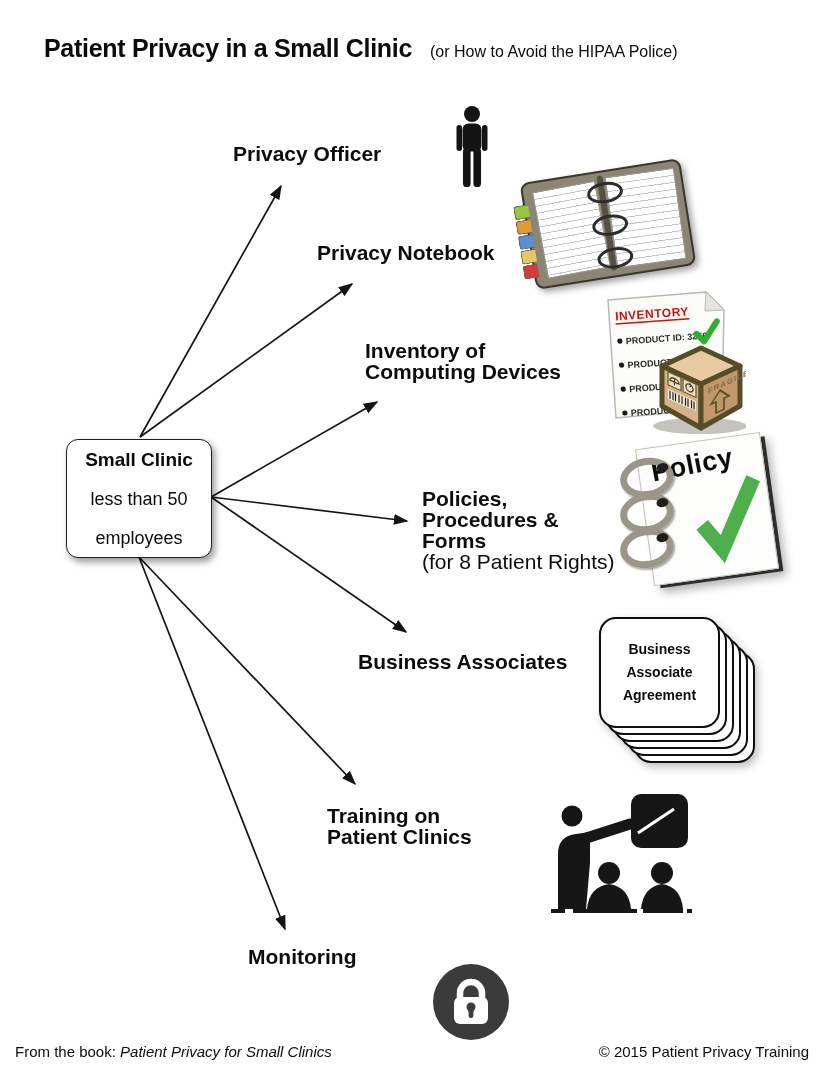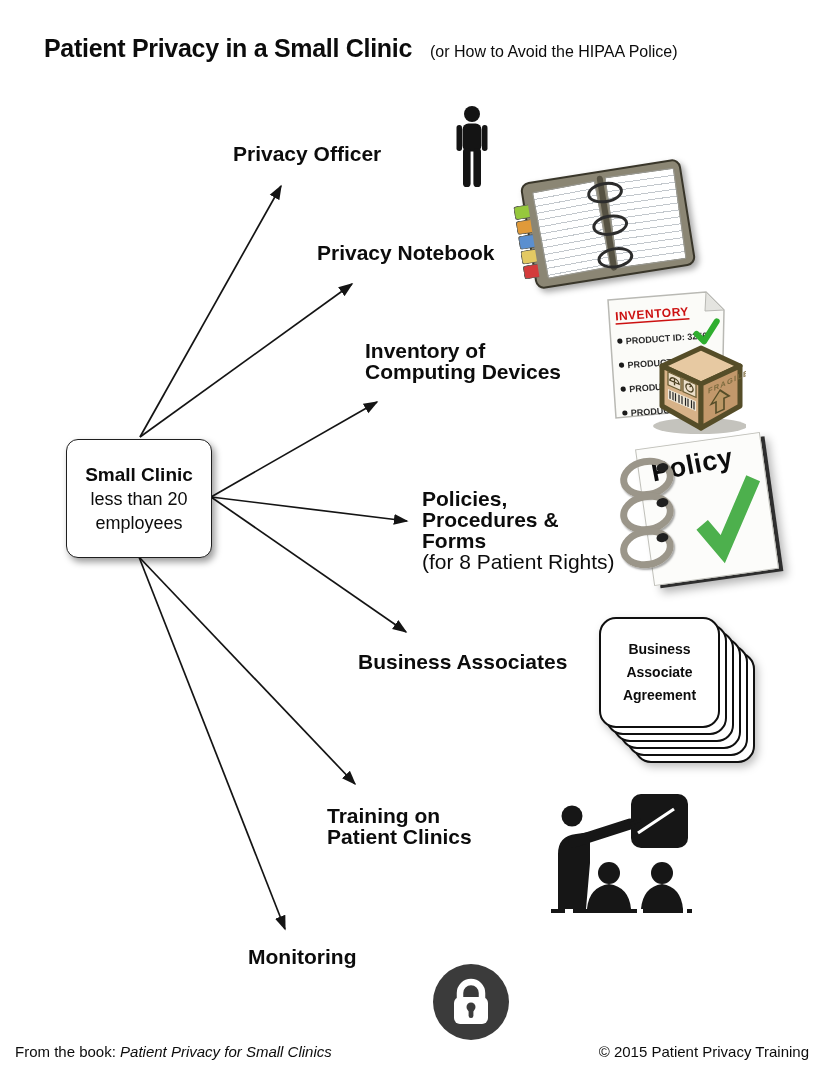--- a/index.html
+++ b/index.html
@@ -16,21 +16,21 @@
 
   
   svg.arrows { position:absolute; left:0; top:0; pointer-events:none; }
 
   
   .center-box {
     position:absolute; left:66px; top:439px; width:144px; height:117px;
     background:#fff; border:1.7px solid #1f1f1f; border-radius:12px;
     box-shadow:3px 4px 7px rgba(0,0,0,0.40);
     display:flex; flex-direction:column; justify-content:center; align-items:center;
-    text-align:center; line-height:24px; font-size:18px;
+    text-align:center; line-height:24px; font-size:18px;gap:15px;
   }
   .center-box .b1 { font-weight:700; font-size:19px; }
 
   
   .lbl { position:absolute; font-weight:700; font-size:21px; line-height:21px; white-space:nowrap; }
   .lbl .note { font-weight:400; }
 
   
   .person { position:absolute; left:452px; top:105px; }
 
@@ -102,21 +102,21 @@
       <line x1="211" y1="497" x2="377" y2="402" marker-end="url(#ah)"></line>
       <line x1="211" y1="497" x2="407" y2="521" marker-end="url(#ah)"></line>
       <line x1="211" y1="497" x2="406" y2="632" marker-end="url(#ah)"></line>
       <line x1="139" y1="557" x2="355" y2="784" marker-end="url(#ah)"></line>
       <line x1="139" y1="557" x2="285" y2="929" marker-end="url(#ah)"></line>
     </g>
   </svg>
 
   <div class="center-box">
     <div class="b1">Small Clinic</div>
-    <div>less than 20</div>
+    <div>less than 50</div>
     <div>employees</div>
   </div>
 
   <div class="lbl" style="left:233px; top:143px;">Privacy Officer</div>
   <div class="lbl" style="left:317px; top:242px;">Privacy Notebook</div>
   <div class="lbl" style="left:365px; top:340px;">
     <div>Inventory of</div>
     <div>Computing Devices</div>
   </div>
   <div class="lbl" style="left:422px; top:488px;">

